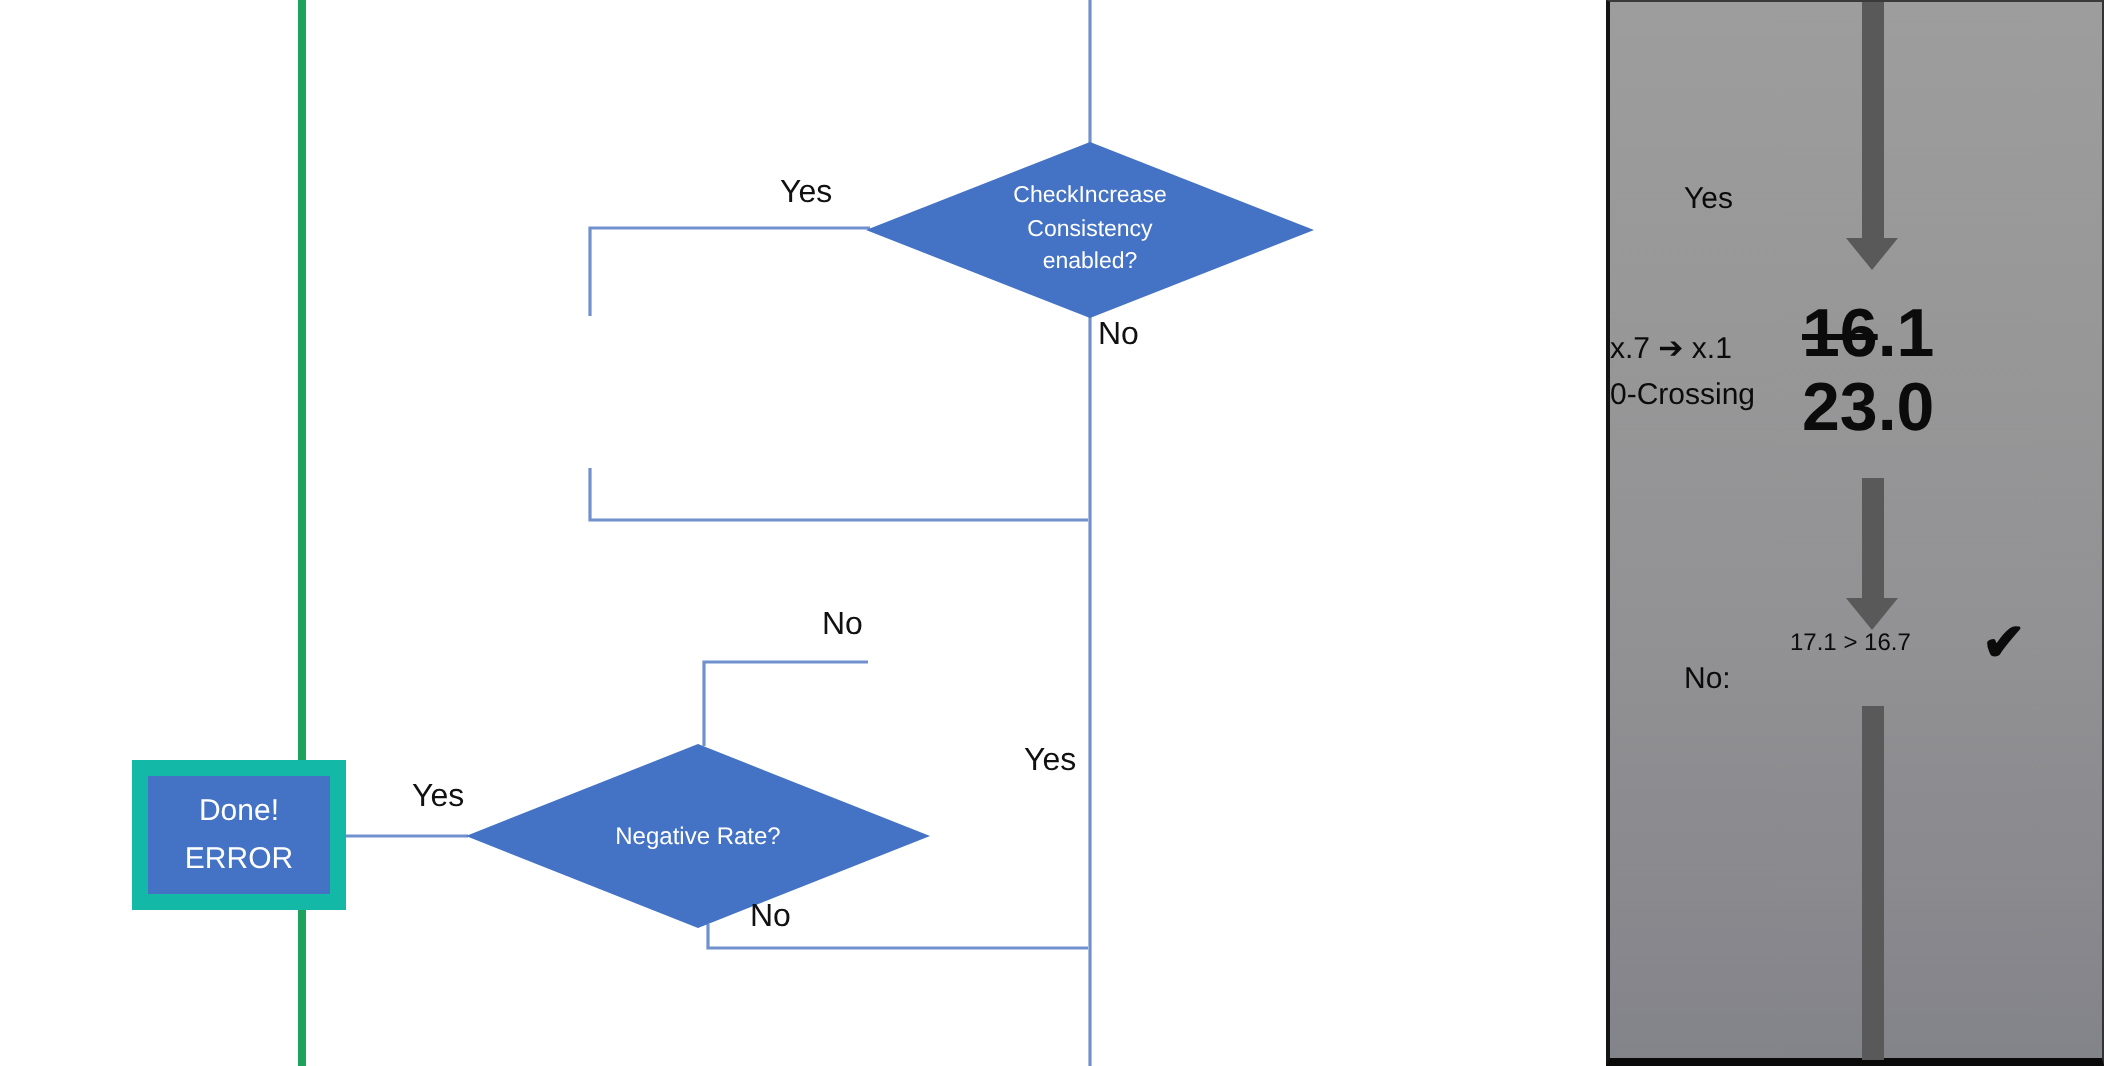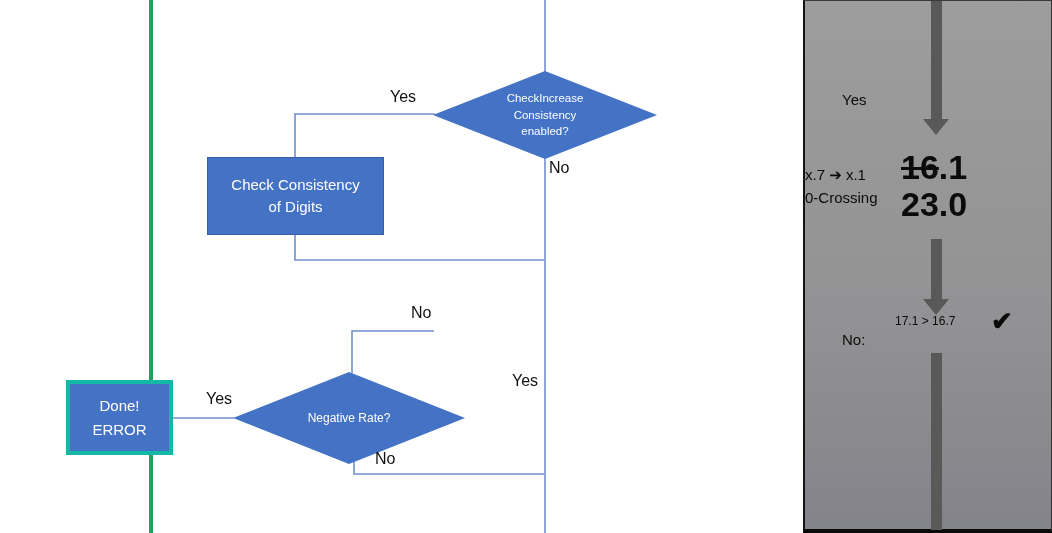--- a/index.html
+++ b/index.html
@@ -12,21 +12,21 @@
   .connectors path{fill:none;stroke:#7091CE;stroke-width:1.6;}
   .node{
     position:absolute;z-index:3;display:flex;align-items:center;justify-content:center;
     text-align:center;color:#fff;background:#4472C4;white-space:pre-line;
   }
   .diamond{clip-path:polygon(50% 0,100% 50%,50% 100%,0 50%);}
   .d1{left:433px;top:71px;width:224px;height:88px;font-size:11.5px;line-height:1.45;}
   .d2{left:433px;top:289px;width:222px;height:84px;font-size:12px;line-height:1.5;}
   .d3{left:233px;top:372px;width:232px;height:92px;font-size:12px;}
   .rect-node{left:207px;top:157px;width:177px;height:78px;font-size:15px;line-height:1.5;border:1px solid #3460AB;box-sizing:border-box;}
-  .done-node{left:66px;top:380px;width:107px;height:75px;font-size:15px;line-height:1.55;border:4px solid #14b8a6;box-sizing:border-box;}
+  .done-node{left:66px;top:380px;width:107px;height:75px;font-size:15px;line-height:1.55;border:8px solid #14b8a6;box-sizing:border-box;}
   .edge-label{position:absolute;z-index:4;font-size:16px;color:#111;}
   .panel{
     position:absolute;left:803px;top:0;width:249px;height:533px;z-index:5;box-sizing:border-box;
     background:linear-gradient(180deg,#9D9D9D 0%,#929294 60%,#83838A 100%);
     border-left:2px solid #141414;border-bottom:4px solid #0A0A0A;border-top:1px solid #3A3A3A;border-right:1px solid #333;
   }
   .shaft{position:absolute;left:126px;width:11px;background:#595959;}
   .shaft-1{top:0;height:118px;}
   .shaft-2{top:238px;height:60px;}
   .shaft-3{top:352px;height:177px;}
@@ -55,24 +55,20 @@
     <path d="M234 418 H172"></path>
     <path d="M354 462 V474 H544"></path>
   </svg>
 
   <div class="node diamond d1">
     <span>CheckIncrease
 Consistency
 enabled?</span>
   </div>
 
-  <div class="node rect-node">
-    <span>Check Consistency
-of Digits</span>
-  </div>
 
 
   <div class="node diamond d3">
     <span>Negative Rate?</span>
   </div>
 
   <div class="node done-node">
     <span>Done!
 ERROR</span>
   </div>

